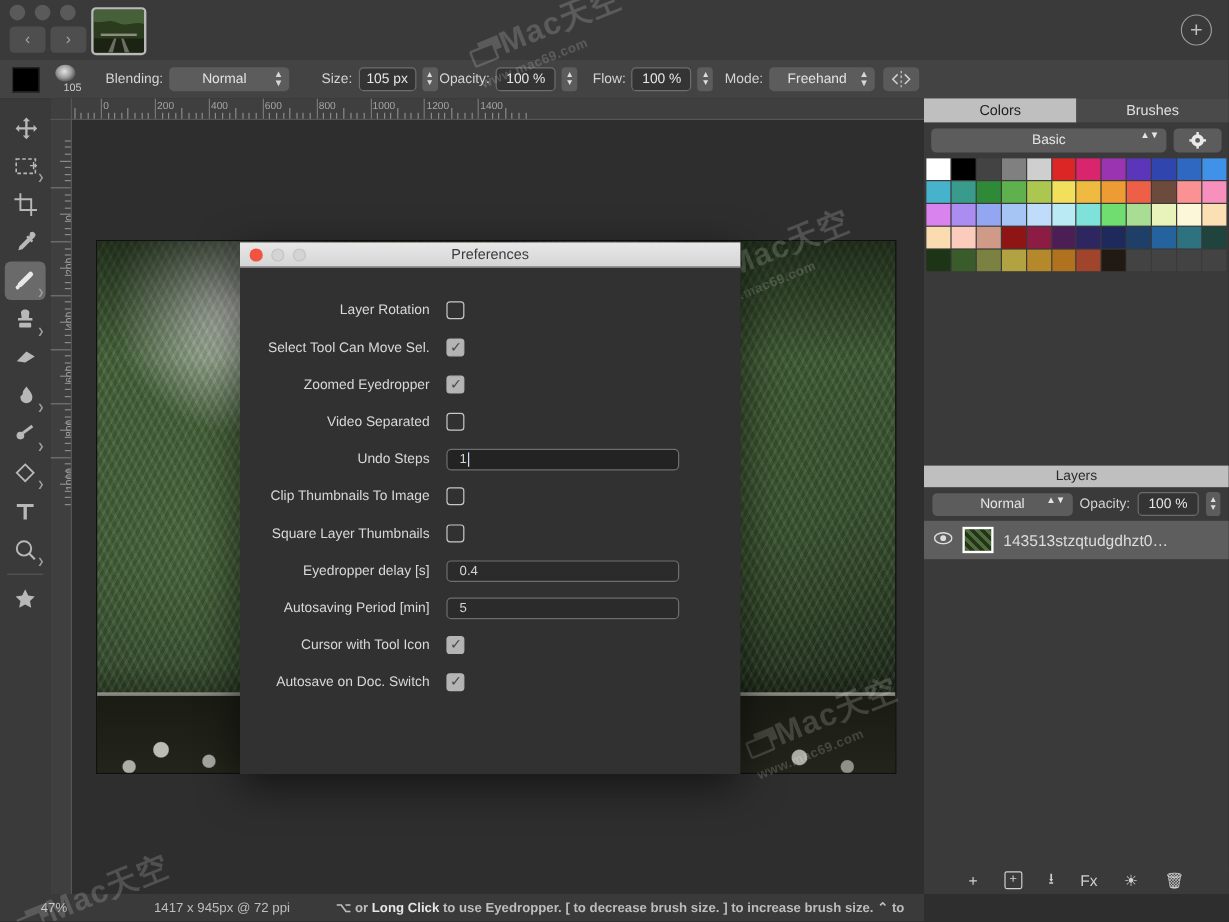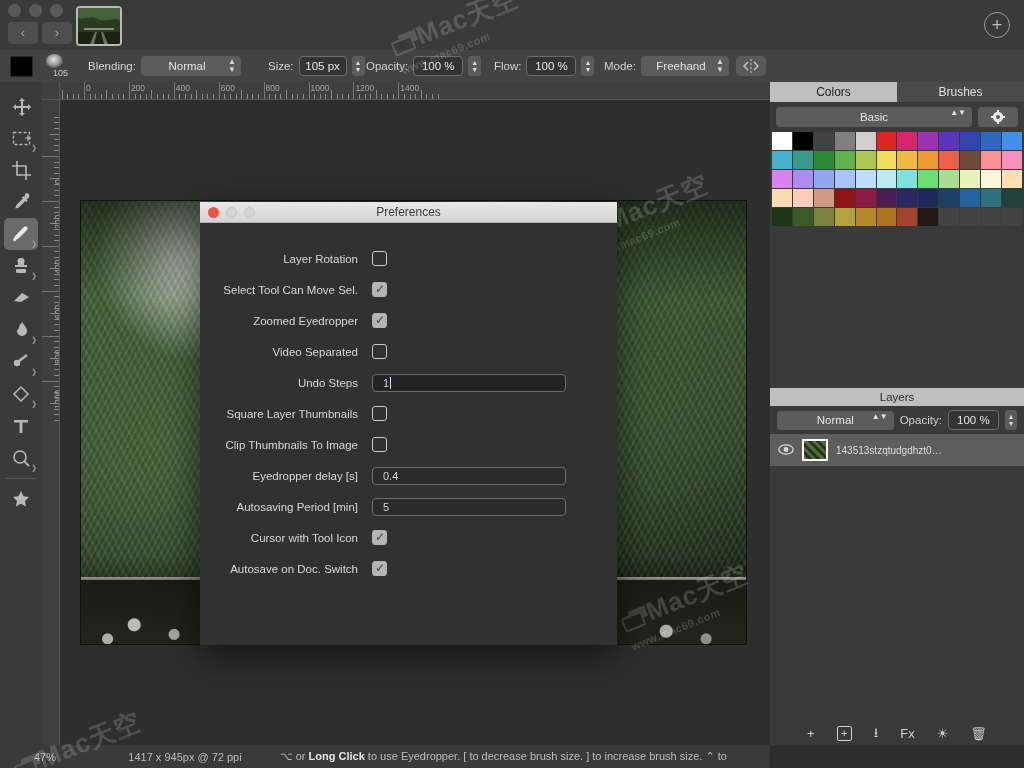--- a/index.html
+++ b/index.html
@@ -244,41 +244,41 @@
     position: absolute; left: 0; top: 352px; width: 254px; height: 32px;
     background: #5e5e5e; display: flex; align-items: center; gap: 8px; padding: 0 8px;
   }
   .eye-ic { width: 16px; color: #d8d8d8; }
   .layer-thumb {
     width: 26px; height: 22px; border: 2px solid #fff;
     background:
       repeating-linear-gradient(45deg, #4d6b3d 0 3px, #253318 3px 6px),
       #2d3f22;
   }
-  .layer-name { font-size: 10px; color: #dcdcdc; }
+  .layer-name { font-size: 13px; color: #dcdcdc; }
   .layer-tools {
     position: absolute; left: 0; bottom: 0; width: 254px; height: 23px;
     display: flex; align-items: center; justify-content: center; gap: 22px;
     background: #3a3a3a; color: #cfcfcf;
   }
   .lt { font-size: 13px; color: #cfcfcf; display: flex; align-items: center; }
   .lt.boxed {
     width: 15px; height: 15px; border: 1px solid #cfcfcf; border-radius: 2px;
     justify-content: center; font-size: 11px; line-height: 11px;
   }
 
   
   .statusbar {
     position: absolute; left: 0; top: 745px; width: 770px; height: 23px;
     background: #3a3a3a; display: flex; align-items: center;
     font-size: 11px; color: #bdbdbd;
   }
   .statusbar .zoom { width: 90px; text-align: center; }
   .statusbar .dims { width: 190px; text-align: center; }
-  .statusbar .hint { flex: 1; }
+  .statusbar .hint { flex: 1; font-weight: bold; }
   .statusbar .hint b { color: #e6e6e6; }
 
   
   .wm {
     position: absolute; pointer-events: none;
     color: rgba(255,255,255,.17); font-weight: bold;
     transform: rotate(-22deg); white-space: nowrap;
   }
   .wm .mk { font-size: 26px; letter-spacing: 1px; }
   .wm .url { font-size: 11px; display: block; margin-top: 2px; letter-spacing: .5px; }
@@ -661,25 +661,25 @@
           <div class="cbox"></div>
         </div>
         <div class="prow">
           <div class="plabel">Undo Steps</div>
           <div class="pfield focus">
             <span>1</span>
             <span class="caret"></span>
           </div>
         </div>
         <div class="prow">
+          <div class="plabel">Clip Thumbnails To Image</div>
+          <div class="cbox"></div>
+        </div>
+        <div class="prow">
           <div class="plabel">Square Layer Thumbnails</div>
-          <div class="cbox"></div>
-        </div>
-        <div class="prow">
-          <div class="plabel">Clip Thumbnails To Image</div>
           <div class="cbox"></div>
         </div>
         <div class="prow">
           <div class="plabel">Eyedropper delay [s]</div>
           <div class="pfield">
             <span>0.4</span>
           </div>
         </div>
         <div class="prow">
           <div class="plabel">Autosaving Period [min]</div>

